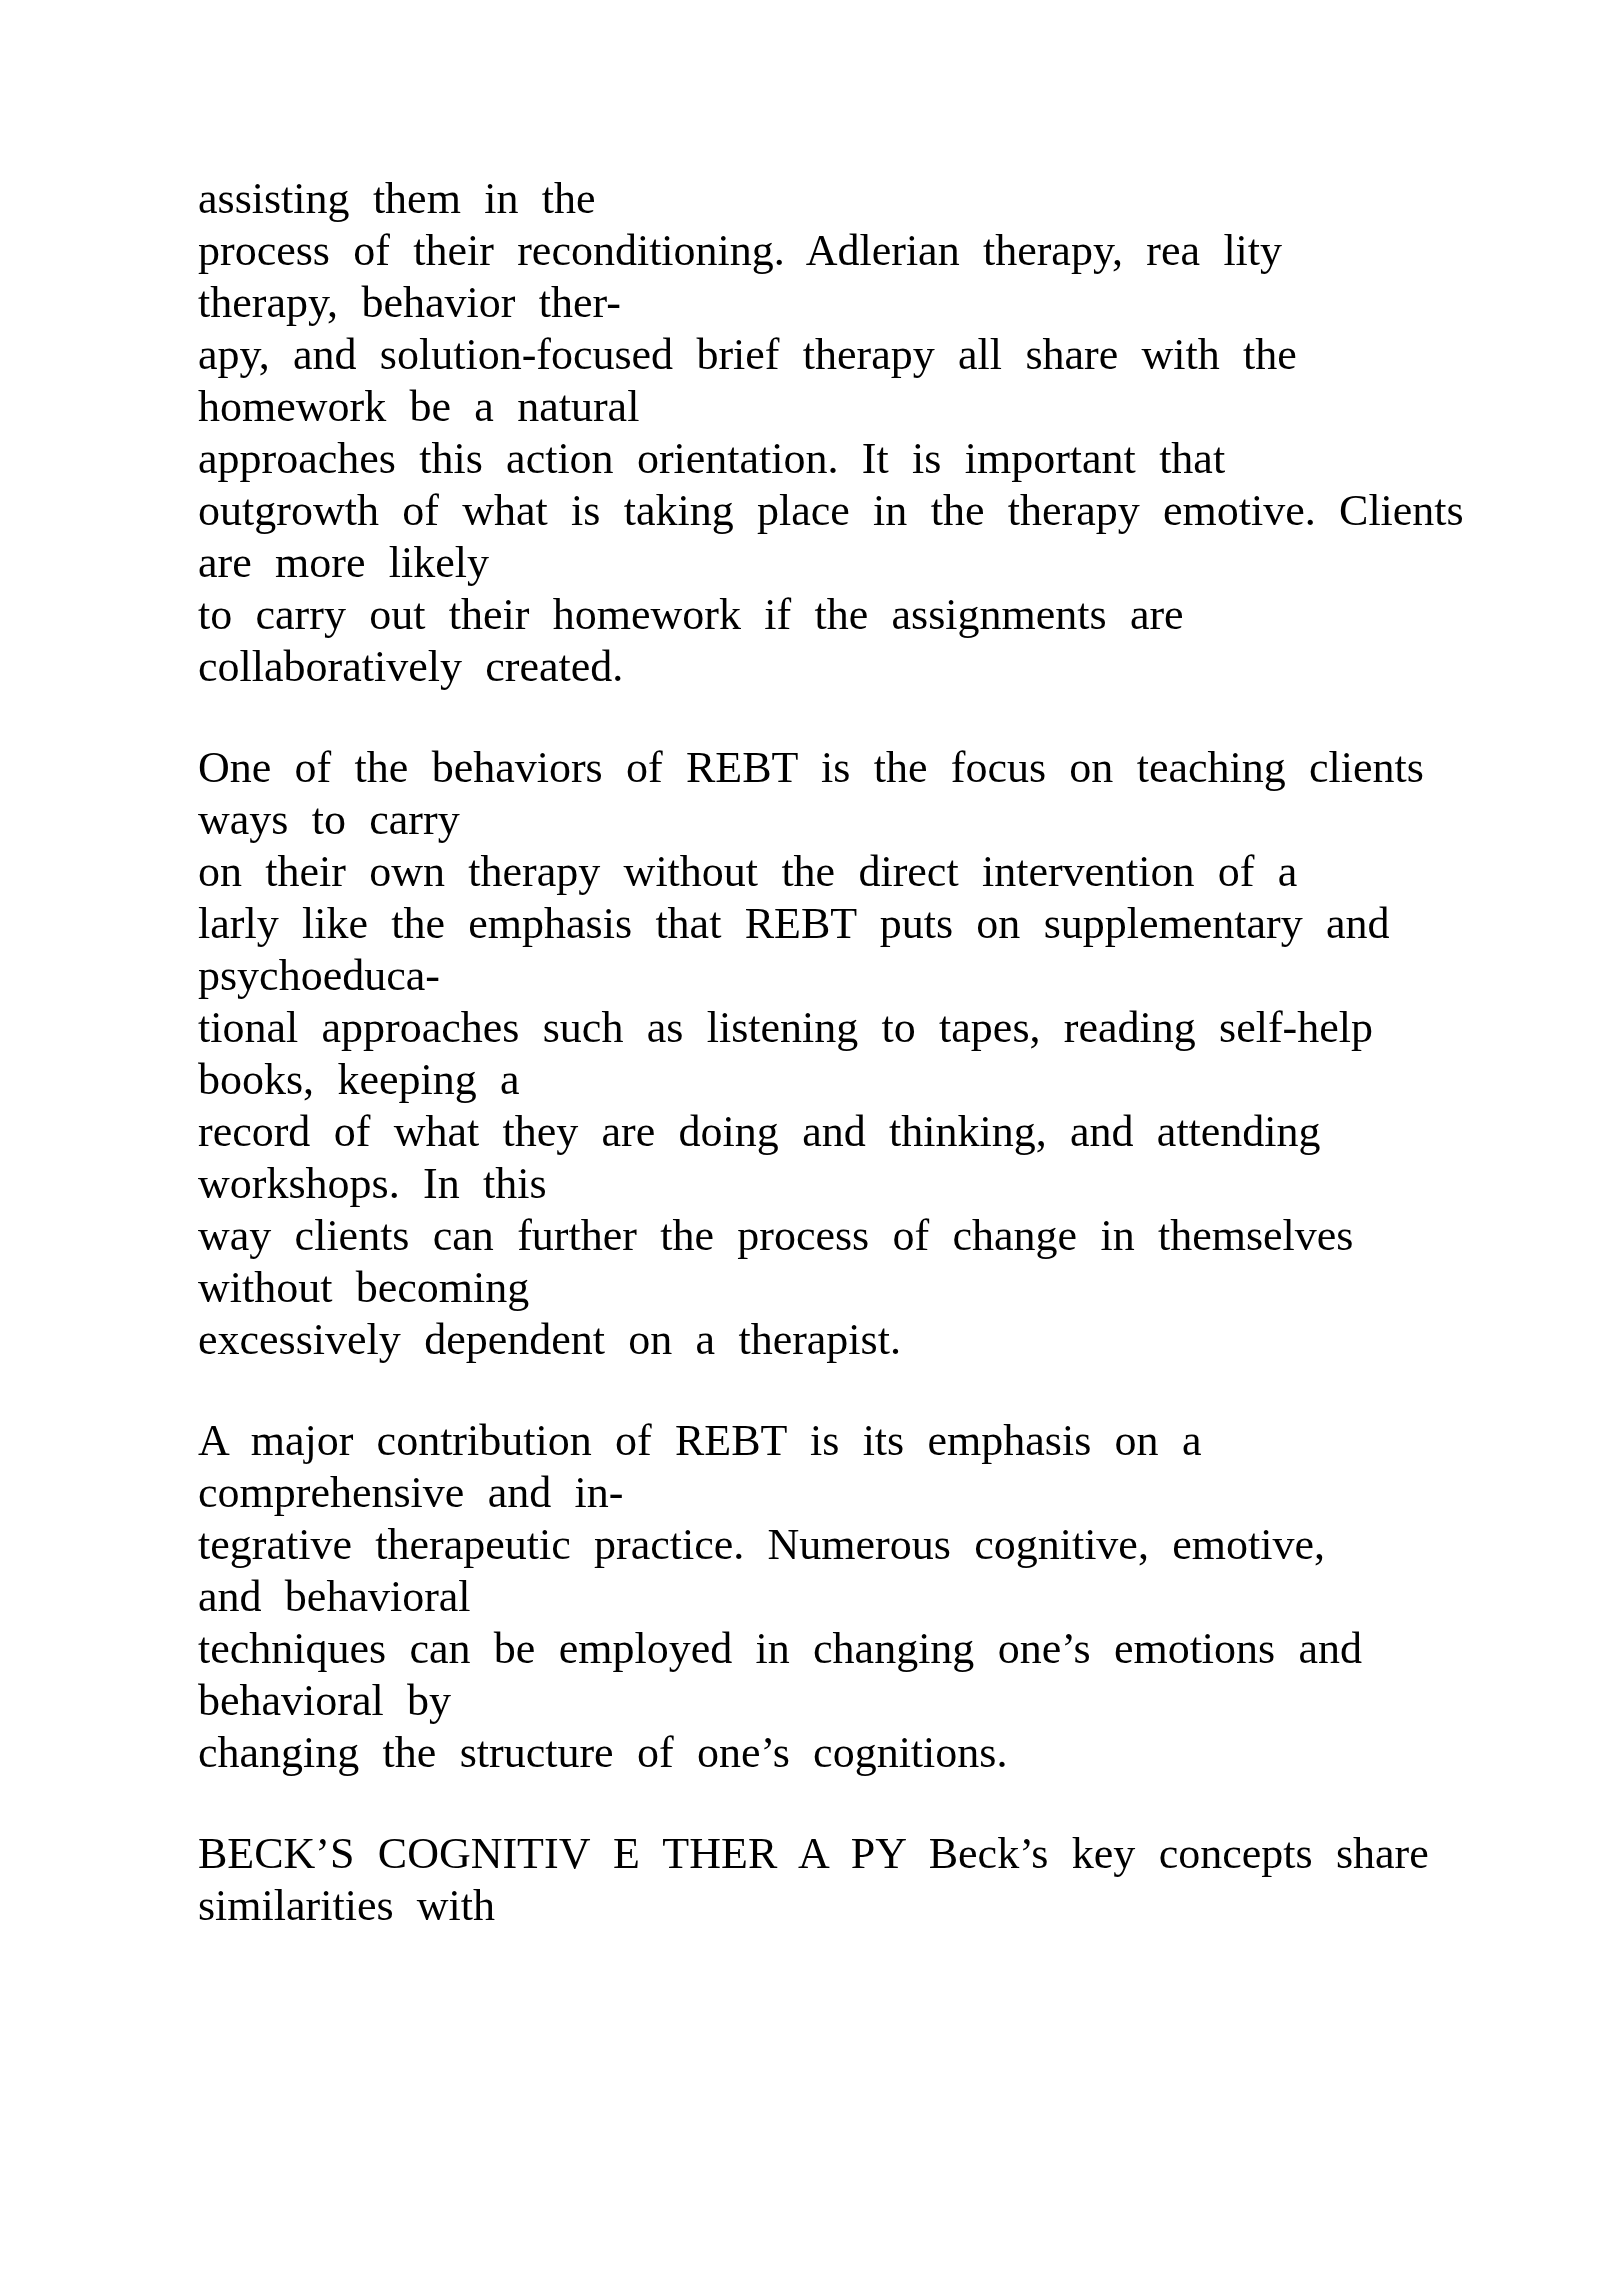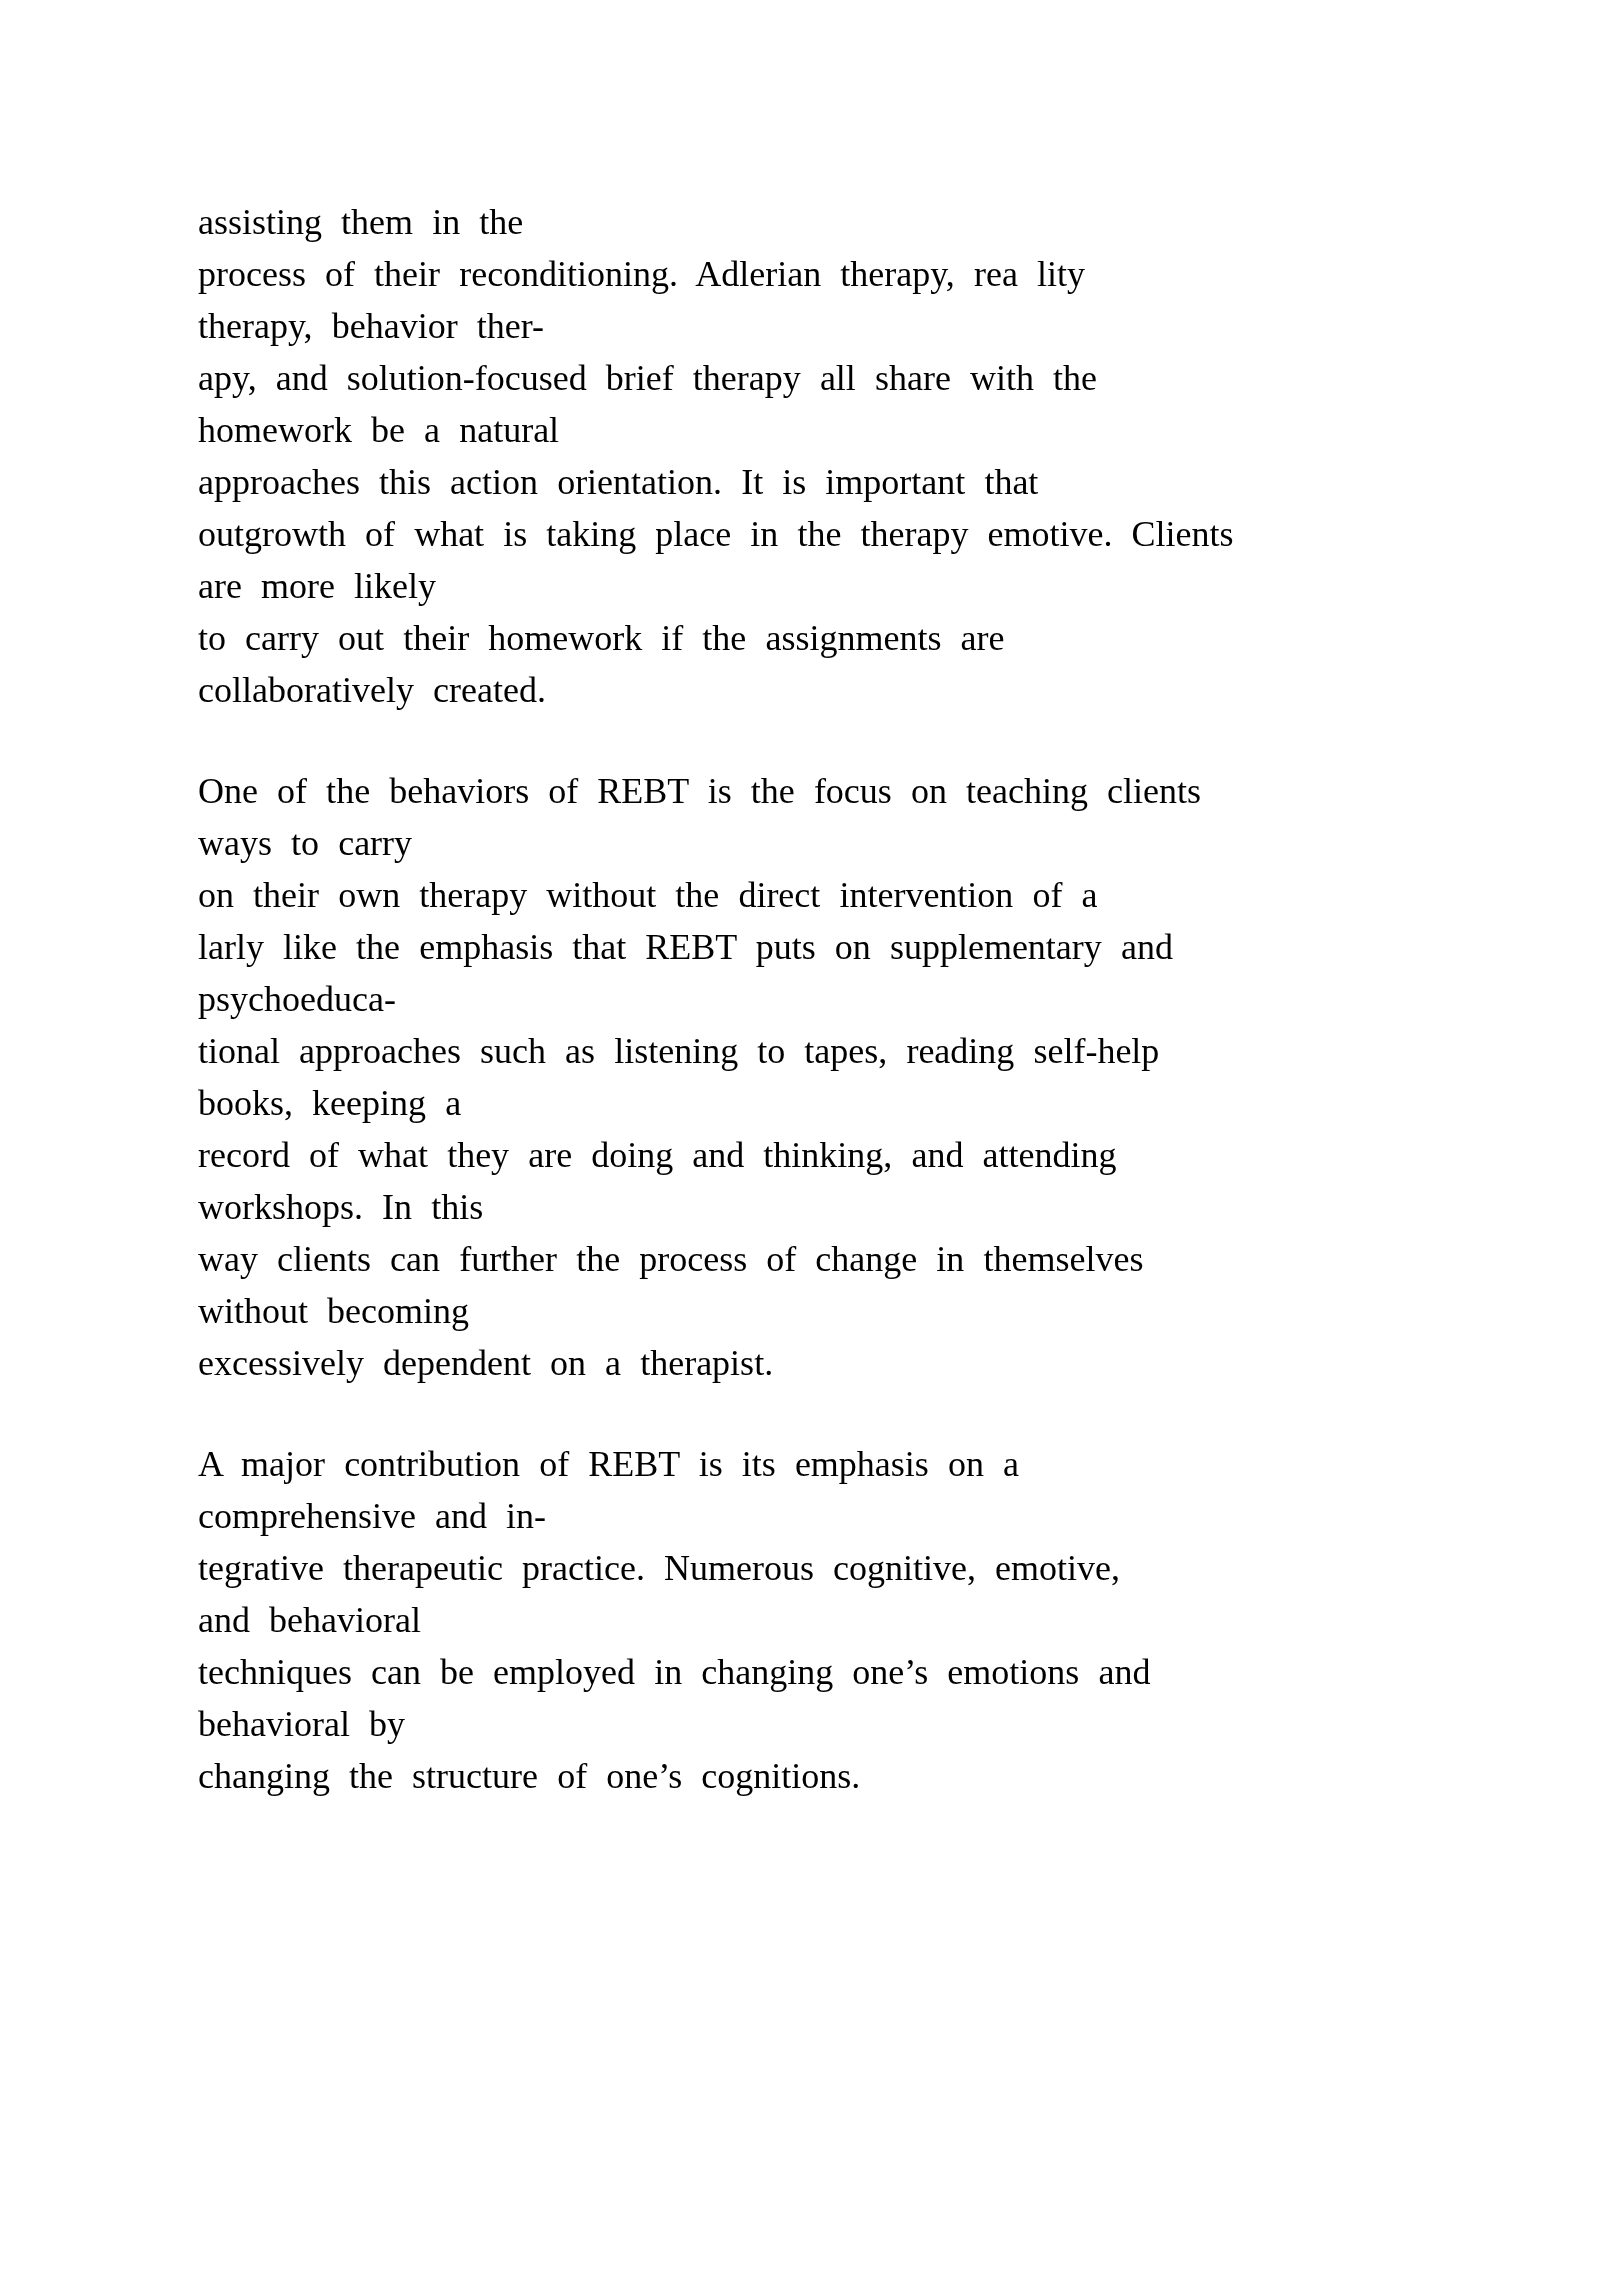--- a/index.html
+++ b/index.html
@@ -9,24 +9,24 @@
   .page {
     position: relative;
     width: 1623px;
     height: 2295px;
     background: var(--page-bg, #ffffff);
     overflow: hidden;
   }
   .text-block {
     position: absolute;
     left: 198px;
-    top: 196px;
+    top: 173px;
     width: 1284px;
     font-family: "Liberation Serif", "DejaVu Serif", serif;
-    font-size: 36px;
+    font-size: 44px;
     line-height: 52px;
     color: var(--text-color, #000000);
     word-spacing: 0.28em;
   }
   .paragraph {
     margin: 0 0 49px 0;
   }
   .line {
     white-space: pre;
   }
@@ -64,15 +64,19 @@
       </div>
       <div class="paragraph">
         <div class="line">A major contribution of REBT is its emphasis on a</div>
         <div class="line">comprehensive and in-</div>
         <div class="line">tegrative therapeutic practice. Numerous cognitive, emotive,</div>
         <div class="line">and behavioral</div>
         <div class="line">techniques can be employed in changing one’s emotions and</div>
         <div class="line">behavioral by</div>
         <div class="line">changing the structure of one’s cognitions.</div>
       </div>
+      <div class="paragraph">
+        <div class="line">BECK’S COGNITIV E THER A PY Beck’s key concepts share</div>
+        <div class="line">similarities with</div>
+      </div>
     </div>
 </div>
 
 
 </body></html>

